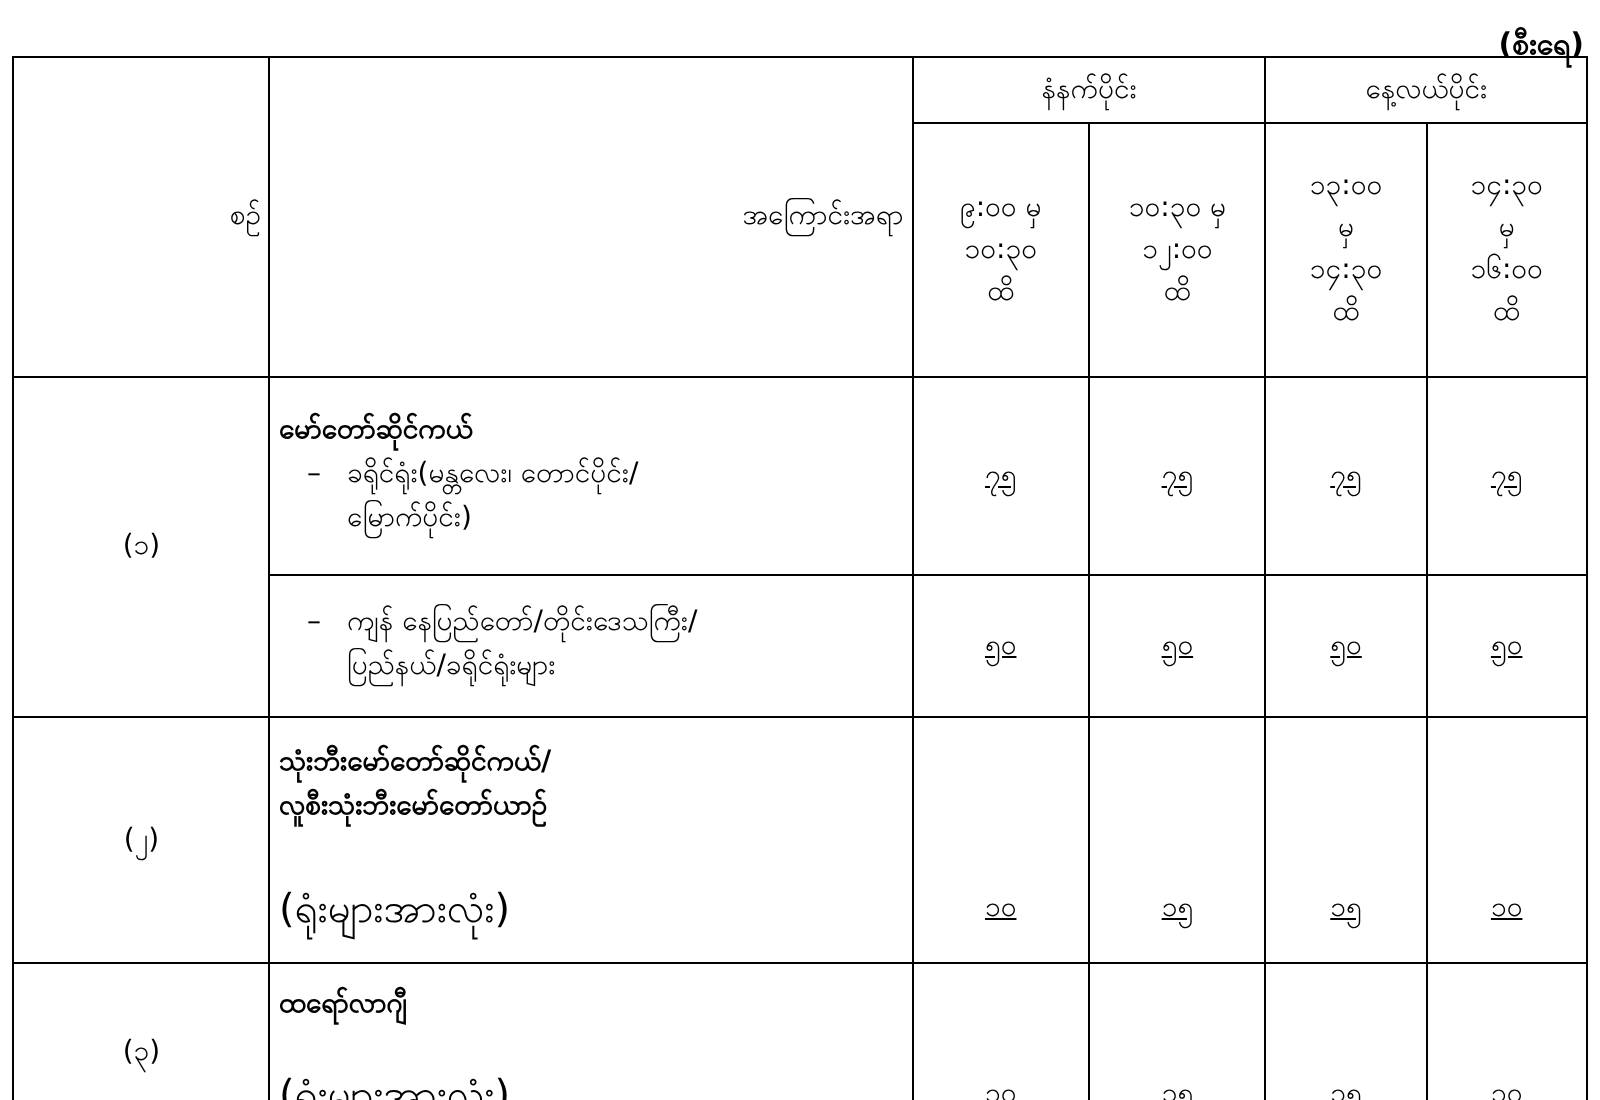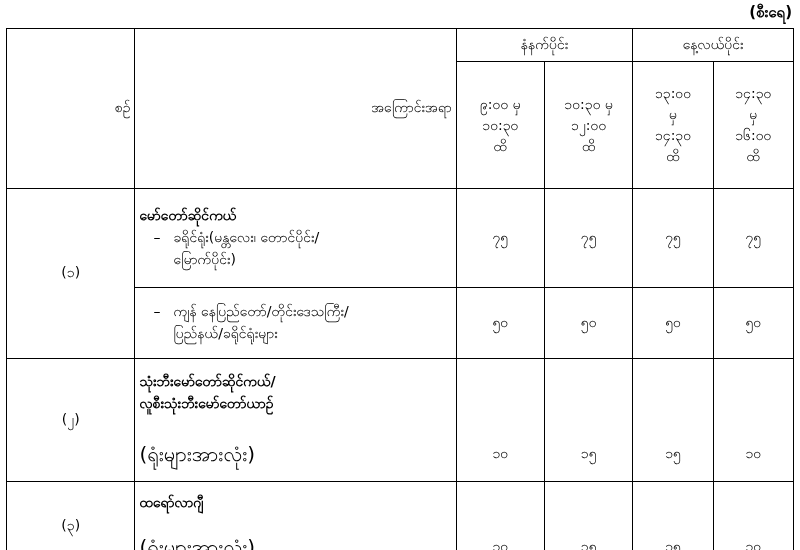--- a/index.html
+++ b/index.html
@@ -15,21 +15,21 @@
     overflow: hidden;
   }
   .page {
     position: relative;
     width: 800px;
     height: 550px;
     box-sizing: border-box;
   }
   .unit-note {
     position: absolute;
-    top: 2px;
+    top: 12px;
     right: 8px;
     font-size: 15px;
     font-weight: bold;
     letter-spacing: 0;
   }
   table.sheet {
     position: absolute;
     top: 28px;
     left: 6px;
     width: 788px;
@@ -88,20 +88,21 @@
     font-size: 14px;
     line-height: 1.55;
   }
   .dash { width: 12px; flex: none; }
   .desc-paren {
     font-size: 20px;
   }
   .num-cell {
     text-align: center;
     font-size: 15px;
+    text-decoration: underline;
   }
   .nb { border-bottom: 0 !important; }
   .nt { border-top: 0 !important; }
   .row-a td { height: 92px; }
   .row-b td { height: 64px; }
   .row-c1 td { height: 62px; }
   .row-c2 td { height: 48px; }
   .row-d1 td { height: 36px; }
   .row-d2 td { height: 40px; }
 </style>

